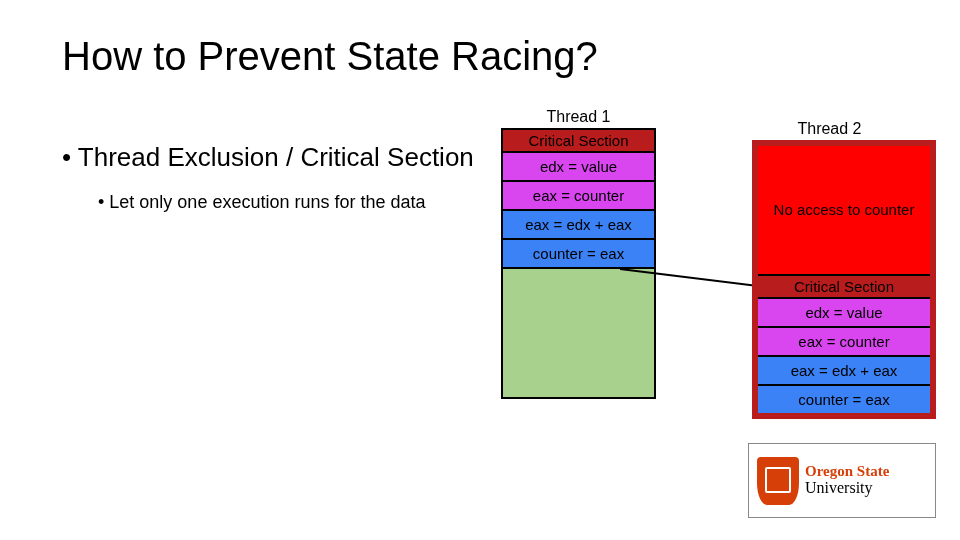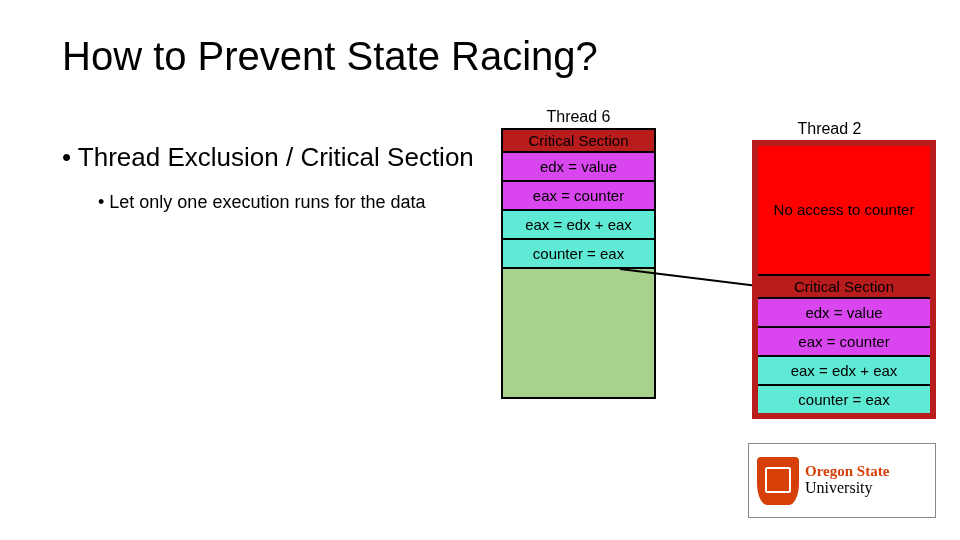--- a/index.html
+++ b/index.html
@@ -9,21 +9,21 @@
   .bullet1 { position: absolute; left: 62px; top: 142px; font-size: 26px; }
   .bullet2 { position: absolute; left: 98px; top: 184px; font-size: 18px; margin-top: 8px; }
   .bullet1::before { content: "• "; }
   .bullet2::before { content: "• "; }
 
   
   .t1 { position: absolute; left: 501px; top: 106px; width: 155px; }
   .t1-header { text-align: center; font-size: 16px; font-weight: 400; padding: 2px 0; }
   .t1-box { width: 155px; border: 2px solid #000; }
   .cs-label { background: #b91c1c; text-align: center; font-size: 15px; padding: 2px 0; border-bottom: 2px solid #000; }
-  .row { text-align: center; font-size: 15px; padding: 5px 0; border-bottom: 2px solid #000; background: #5eead4; }
+  .row { text-align: center; font-size: 15px; padding: 5px 0; border-bottom: 2px solid #000; background: #3b82f6; }
   .row-yellow { background: #d946ef; }
   .green-fill { background: #a9d18e; height: 128px; }
 
   
   .t2 { position: absolute; left: 752px; top: 106px; width: 155px; }
   .t2-header { text-align: center; font-size: 16px; font-weight: 400; padding: 2px 0; margin-top: 12px; }
   .t2-box { width: 184px; border: 6px solid #b91c1c; }
   .red-fill { background: #ff0000; height: 130px; display: flex; align-items: center; justify-content: center; text-align: center; font-size: 15px; color: #000; border-bottom: 2px solid #000; line-height: 1.3; }
 
   
@@ -41,21 +41,21 @@
 <body>
 
 <div class="slide">
 
   <h1 class="title">How to Prevent State Racing?</h1>
 
   <div class="bullet1">Thread Exclusion / Critical Section</div>
   <div class="bullet2">Let only one execution runs for the data</div>
 
   <div class="t1">
-    <div class="t1-header">Thread 6</div>
+    <div class="t1-header">Thread 1</div>
     <div class="t1-box">
       <div class="cs-label">Critical Section</div>
       <div class="row row-yellow">edx = value</div>
       <div class="row row-yellow">eax = counter</div>
       <div class="row">eax = edx + eax</div>
       <div class="row">counter = eax</div>
       <div class="green-fill"></div>
     </div>
   </div>
 

